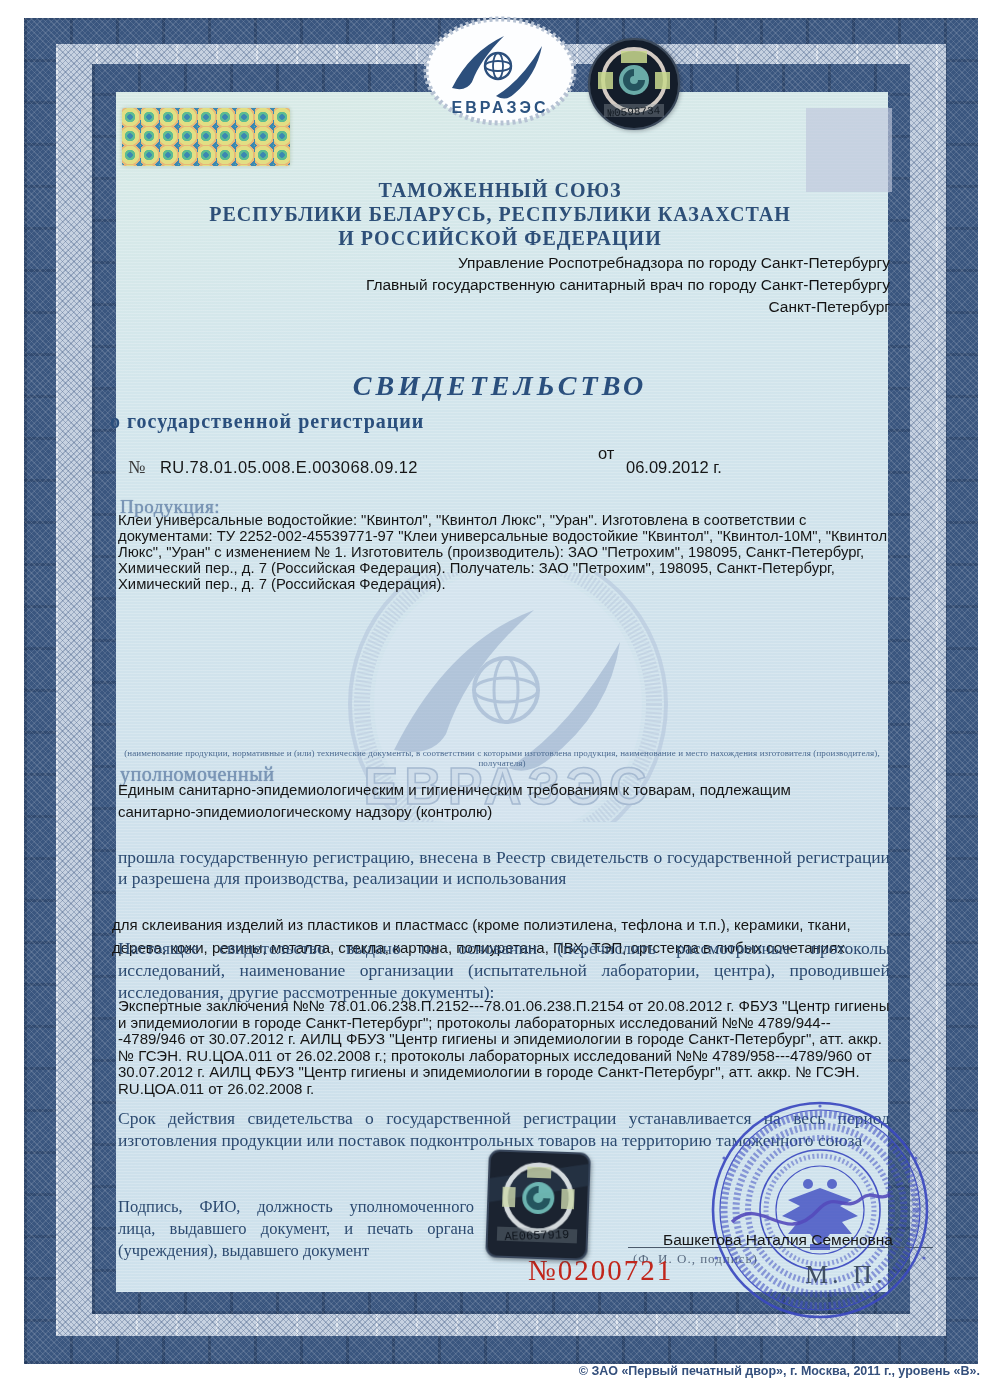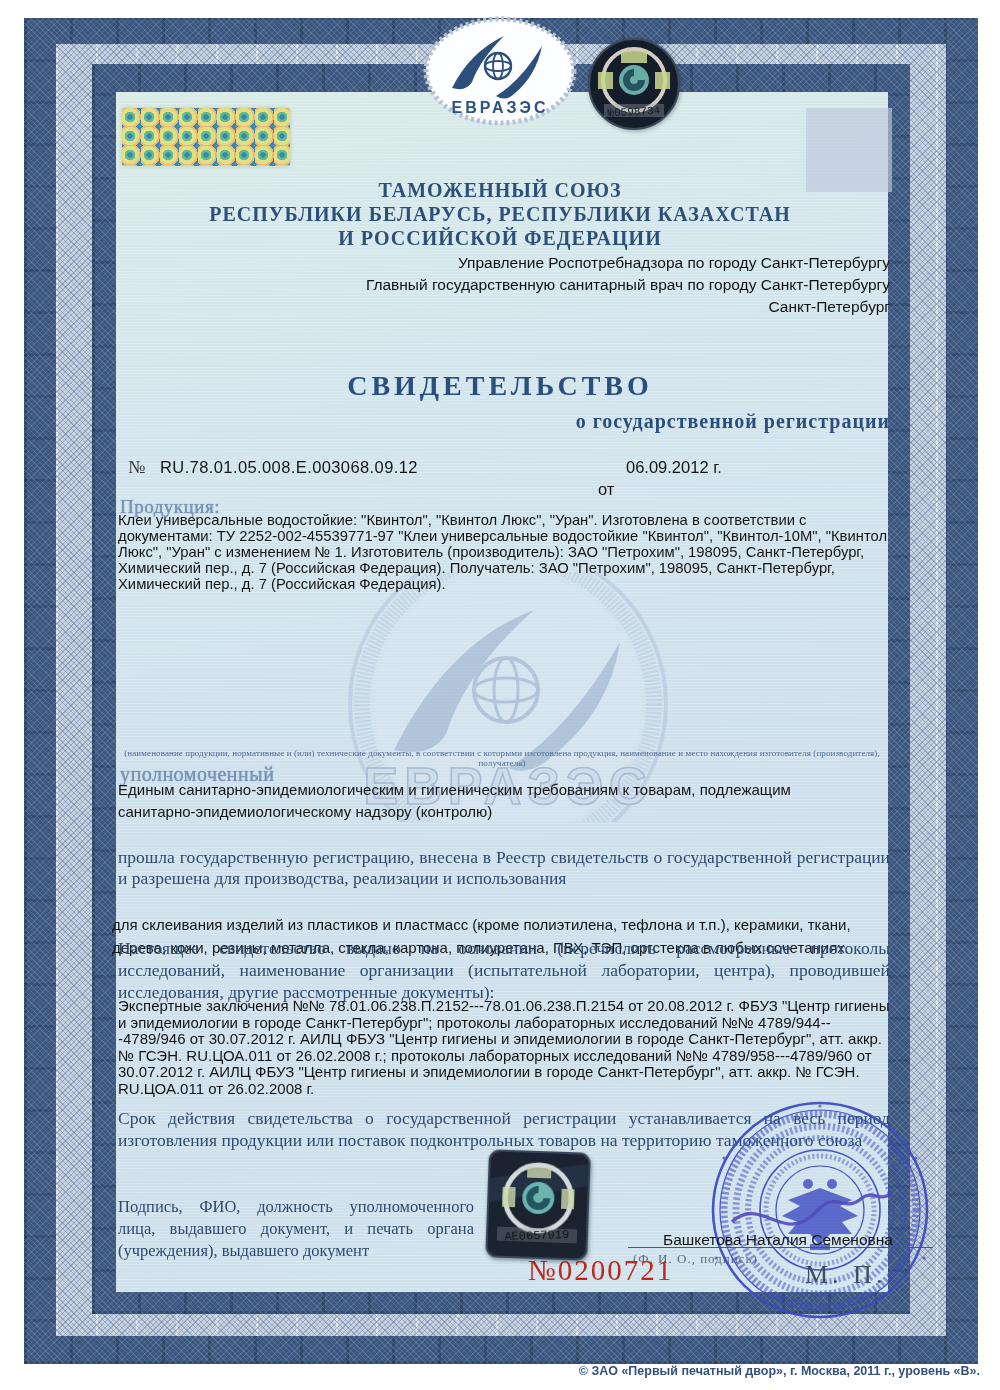--- a/index.html
+++ b/index.html
@@ -37,22 +37,22 @@
   .abs{position:absolute;}
   
   .serif-navy{font-family:"Liberation Serif",serif;color:#2c4c72;}
   .sans-black{font-family:"Liberation Sans",sans-serif;color:#161616;}
   .union-title{font-weight:bold;font-size:20px;line-height:24px;letter-spacing:1px;
     color:#2d4f78;text-align:center;font-family:"Liberation Serif",serif;}
   .authority{font-size:15.5px;line-height:22.5px;color:#131313;text-align:right;
     font-family:"Liberation Sans",sans-serif;}
   .tiny-caption{font-size:9.5px;color:#4b6a90;text-align:center;letter-spacing:.1px;
     font-family:"Liberation Serif",serif;}
-  .doc-title{font-weight:bold;font-size:28px;letter-spacing:4px;color:#2a4f7d;text-align:center;}
-  .doc-subtitle{font-weight:bold;font-size:20px;letter-spacing:1px;color:#2a4f7d;text-align:right;}
+  .doc-title{font-weight:bold;font-size:28px;letter-spacing:4px;color:#2a4f7d;text-align:center;font-style:italic;}
+  .doc-subtitle{font-weight:bold;font-size:20px;letter-spacing:1px;color:#2a4f7d;text-align:left;}
   .form-label{font-size:19px;color:#7b96b6;text-shadow:0 0 1px #55779e;letter-spacing:.5px;}
   .body-sans{font-size:14.8px;line-height:1.06;color:#151515;font-family:"Liberation Sans",sans-serif;}
   .body-sans-2{font-size:15px;line-height:1.45;color:#151515;font-family:"Liberation Sans",sans-serif;}
   .form-serif{font-size:17.5px;line-height:1.26;color:#2c4a70;text-align:justify;
     font-family:"Liberation Serif",serif;}
   .red-serial{font-size:29px;letter-spacing:2px;color:#c1261b;font-family:"Liberation Serif",serif;}
   .footer-note{font-size:12.5px;color:#35507c;font-family:"Liberation Sans",sans-serif;font-weight:bold;}
   
   .holo-strip{
     left:122px;top:108px;width:168px;height:58px;border-radius:3px;opacity:.92;
@@ -140,21 +140,21 @@
   <div class="abs union-title" style="left:110px;top:226px;width:780px;">И РОССИЙСКОЙ ФЕДЕРАЦИИ</div>
   <div class="abs authority" style="left:110px;top:252px;width:780px;">Управление Роспотребнадзора по городу Санкт-Петербургу</div>
   <div class="abs authority" style="left:110px;top:274px;width:780px;">Главный государственную санитарный врач по городу Санкт-Петербургу</div>
   <div class="abs authority" style="left:110px;top:296px;width:780px;">Санкт-Петербург</div>
 
   <div class="abs doc-title z2" style="left:110px;top:370px;width:780px;">СВИДЕТЕЛЬСТВО</div>
   <div class="abs doc-subtitle z2" style="left:110px;top:410px;width:780px;">о государственной регистрации</div>
 
   <div class="abs serif-navy z2" style="left:128px;top:457px;font-size:18px;color:#3a3a3a;">№</div>
   <div class="abs sans-black z2" style="left:160px;top:458px;font-size:16.5px;letter-spacing:.4px;">RU.78.01.05.008.Е.003068.09.12</div>
-  <div class="abs sans-black z2" style="left:598px;top:480px;font-size:16.5px;">от</div>
+  <div class="abs sans-black z2" style="left:598px;top:444px;font-size:16.5px;">от</div>
   <div class="abs sans-black z2" style="left:626px;top:458px;font-size:16.5px;">06.09.2012 г.</div>
 
   <div class="abs form-label z2" style="left:120px;top:496px;">Продукция:</div>
   <div class="abs body-sans z2" style="left:118px;top:513px;width:772px;line-height:1.08;">Клеи универсальные водостойкие: "Квинтол", "Квинтол Люкс", "Уран". Изготовлена в соответствии с документами: ТУ 2252-002-45539771-97 "Клеи универсальные водостойкие "Квинтол", "Квинтол-10М", "Квинтол Люкс", "Уран" с изменением № 1. Изготовитель (производитель): ЗАО "Петрохим", 198095, Санкт-Петербург, Химический пер., д. 7 (Российская Федерация).  Получатель: ЗАО "Петрохим", 198095, Санкт-Петербург, Химический пер., д. 7 (Российская Федерация).</div>
   <div class="abs tiny-caption z2" style="left:112px;top:748px;width:780px;font-size:9px;">(наименование продукции, нормативные и (или) технические документы, в соответствии с которыми изготовлена продукция, наименование и место нахождения изготовителя (производителя), получателя)</div>
 
   <div class="abs form-label z2" style="left:120px;top:763px;font-size:20px;">уполномоченный</div>
   <div class="abs body-sans-2 z2" style="left:118px;top:779px;width:730px;">Единым санитарно-эпидемиологическим и гигиеническим требованиям к товарам, подлежащим санитарно-эпидемиологическому надзору (контролю)</div>
 
   <div class="abs form-serif z2" style="left:118px;top:847px;width:772px;font-size:17.5px;line-height:1.2;">прошла государственную регистрацию, внесена в Реестр свидетельств о государственной регистрации и разрешена для производства, реализации и использования</div>

